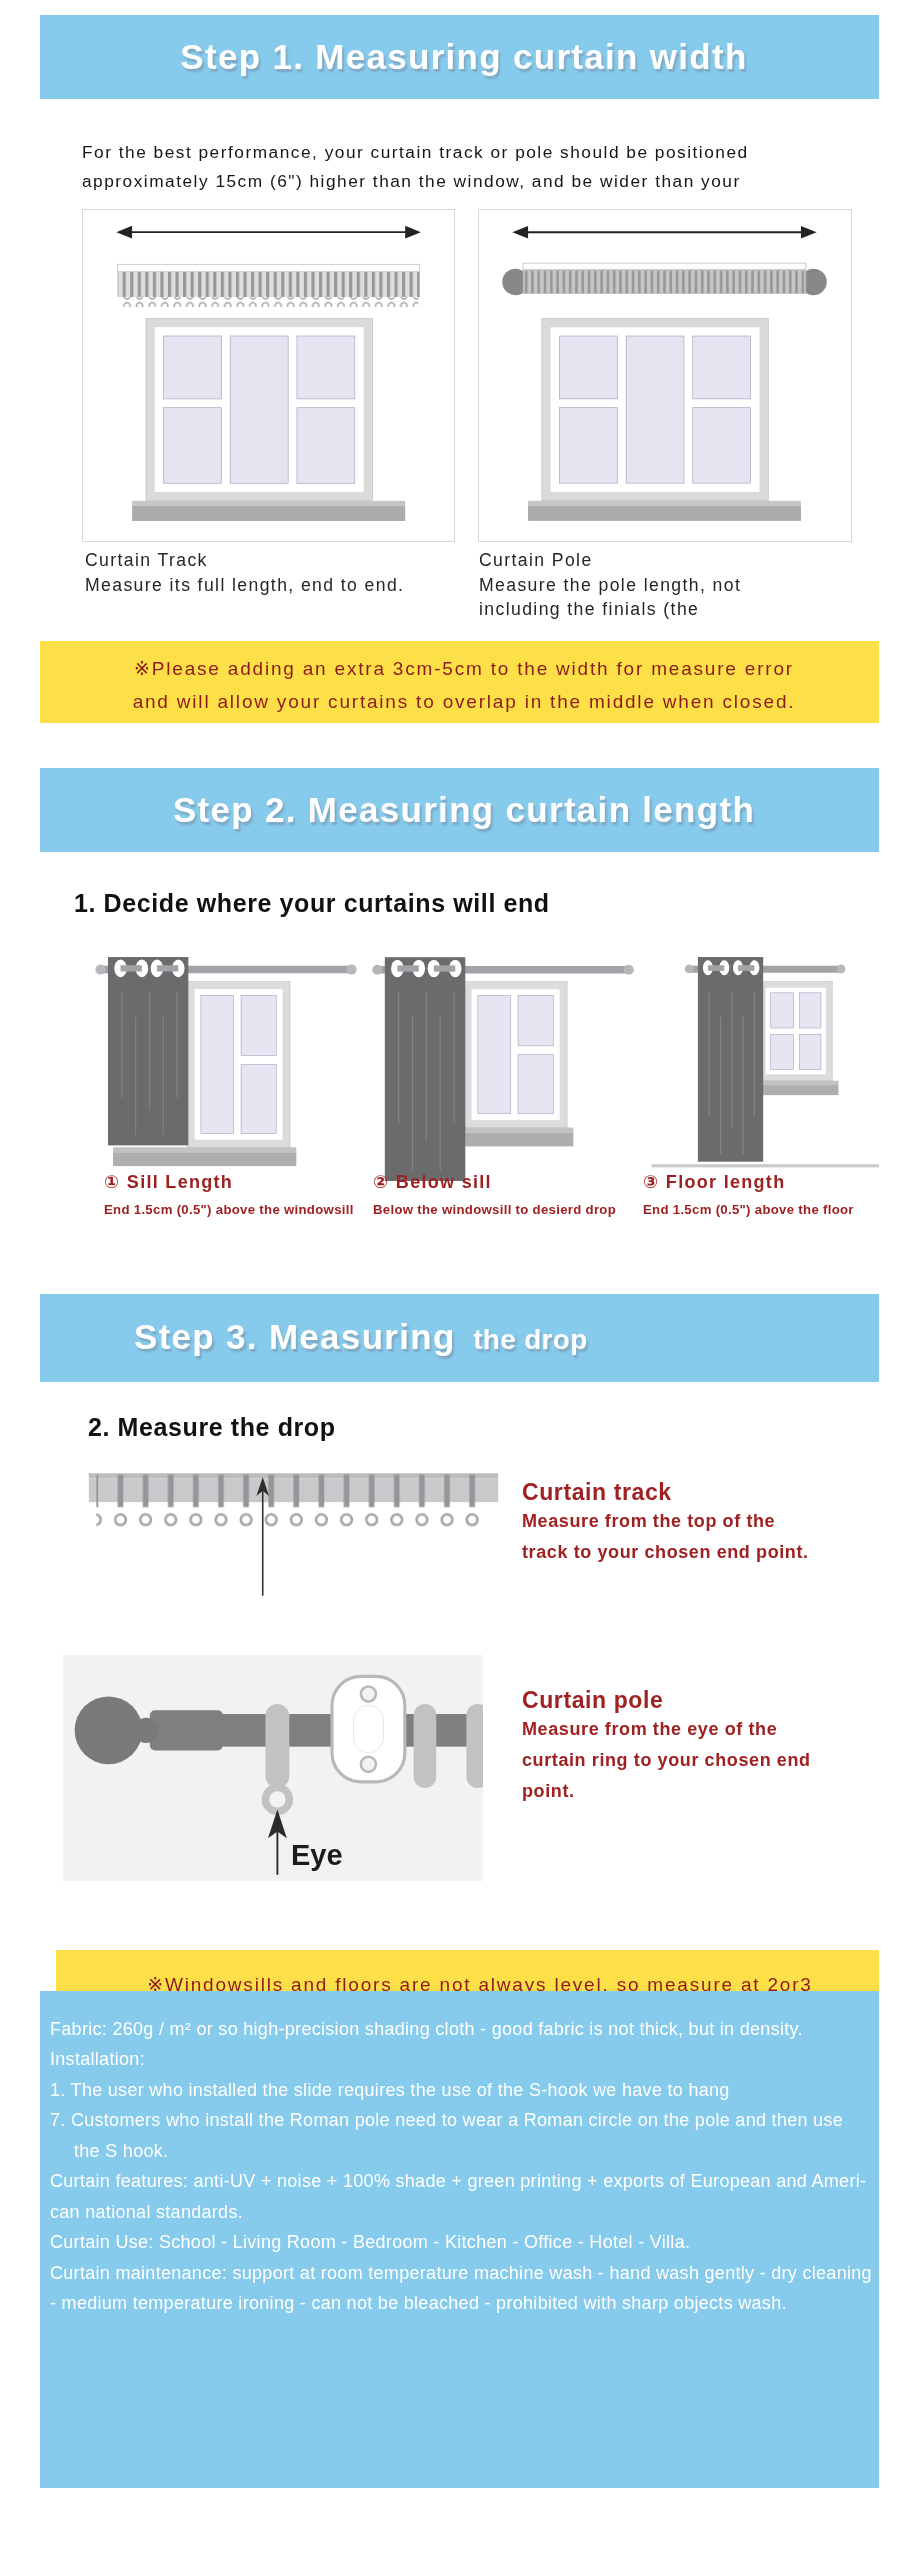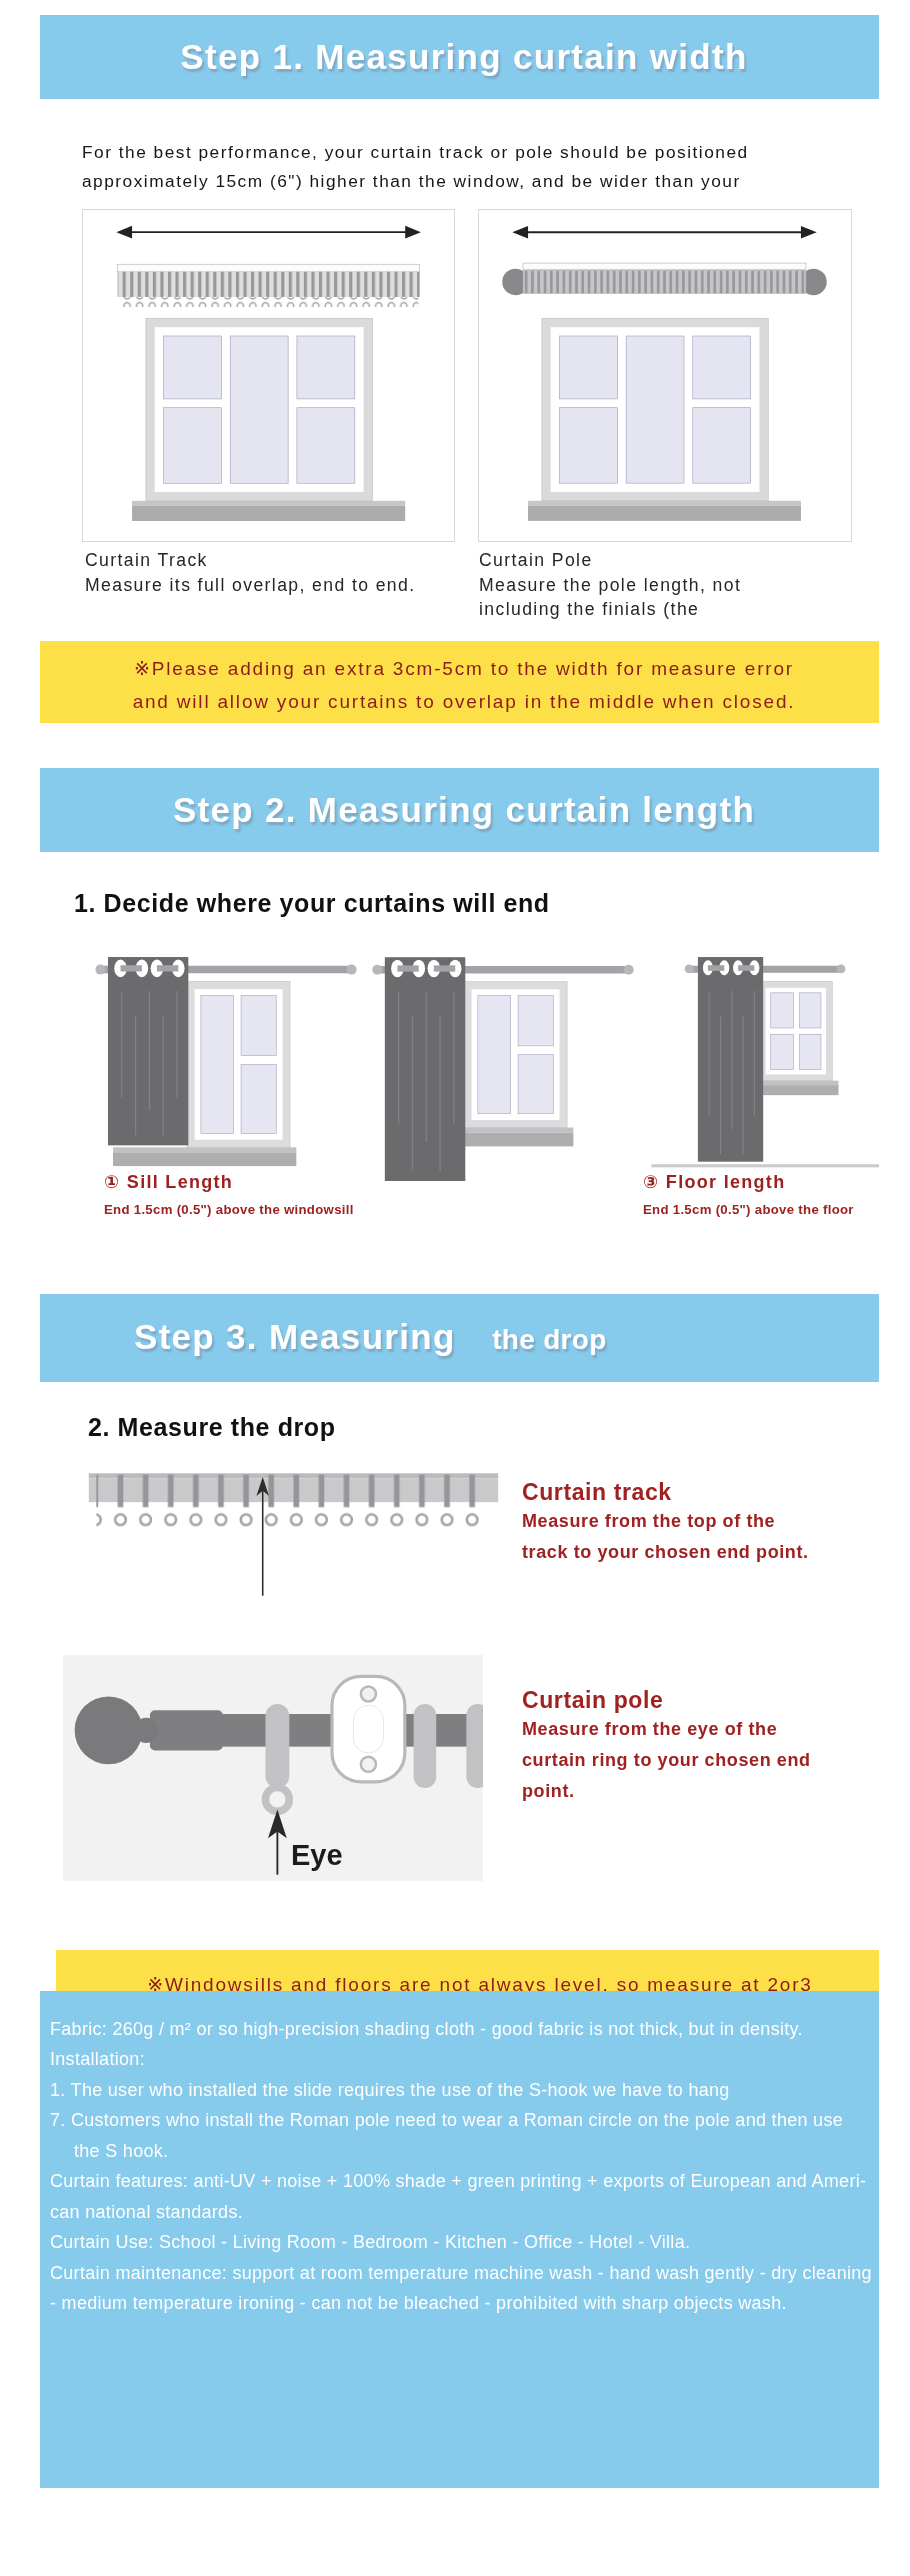--- a/index.html
+++ b/index.html
@@ -104,21 +104,21 @@
       <rect x="234" y="200" width="92" height="234" fill="#e5e5f2" stroke="#9f9fbc"></rect>
       <rect x="340" y="200" width="92" height="100" fill="#e5e5f2" stroke="#9f9fbc"></rect>
       <rect x="340" y="314" width="92" height="120" fill="#e5e5f2" stroke="#9f9fbc"></rect>
       <rect x="78" y="462" width="434" height="8" fill="#c6c6c8"></rect>
       <rect x="78" y="470" width="434" height="24" fill="#ababad"></rect>
     </svg>
   </div>
 
   <div class="caption" style="left:85px;top:548px;">
     <div>Curtain Track</div>
-    <div>Measure its full overlap, end to end.</div>
+    <div>Measure its full length, end to end.</div>
   </div>
   <div class="caption" style="left:479px;top:548px;">
     <div>Curtain Pole</div>
     <div>Measure the pole length, not</div>
     <div>including the finials (the</div>
   </div>
 
   <div class="note" style="top:641px;height:82px;padding-top:11.3px;">
     <div>※Please adding an extra 3cm-5cm to the width for measure error</div>
     <div>and will allow your curtains to overlap in the middle when closed.</div>
@@ -210,26 +210,30 @@
     <ellipse cx="138" cy="33" rx="8" ry="12" fill="#fff"></ellipse>
     <ellipse cx="164" cy="33" rx="8" ry="12" fill="#fff"></ellipse>
     <rect x="138" y="29" width="26" height="9" fill="#a2a3a6"></rect>
     <rect x="0" y="346" width="390" height="5" fill="#cacacc"></rect>
   </svg>
 
   <div class="opt-label" style="left:104px;top:1171px;">
     <div class="opt-title">① Sill Length</div>
     <div class="opt-desc">End 1.5cm (0.5") above the windowsill</div>
   </div>
+  <div class="opt-label" style="left:373px;top:1171px;">
+    <div class="opt-title">② Below sill</div>
+    <div class="opt-desc">Below the windowsill to desierd drop</div>
+  </div>
   <div class="opt-label" style="left:643px;top:1171px;">
     <div class="opt-title">③ Floor length</div>
     <div class="opt-desc">End 1.5cm (0.5") above the floor</div>
   </div>
 
-  <div class="banner left-align" style="top:1294px;height:88px;gap:19px;">
+  <div class="banner left-align" style="top:1294px;height:88px;">
     <span class="banner-title">Step 3. Measuring</span>
     <span class="banner-title small" style="margin-left:17.6px;">the drop</span>
   </div>
 
   <div class="heading" style="left:88px;top:1413px;">2. Measure the drop</div>
 
   <svg style="position:absolute;left:82px;top:1467px;" width="428" height="135" viewBox="0 0 680 215">
     <defs>
       <pattern id="hookpat" patternUnits="userSpaceOnUse" width="40" height="120">
         <rect x="16" y="0" width="9" height="64" fill="#96969a"></rect>

